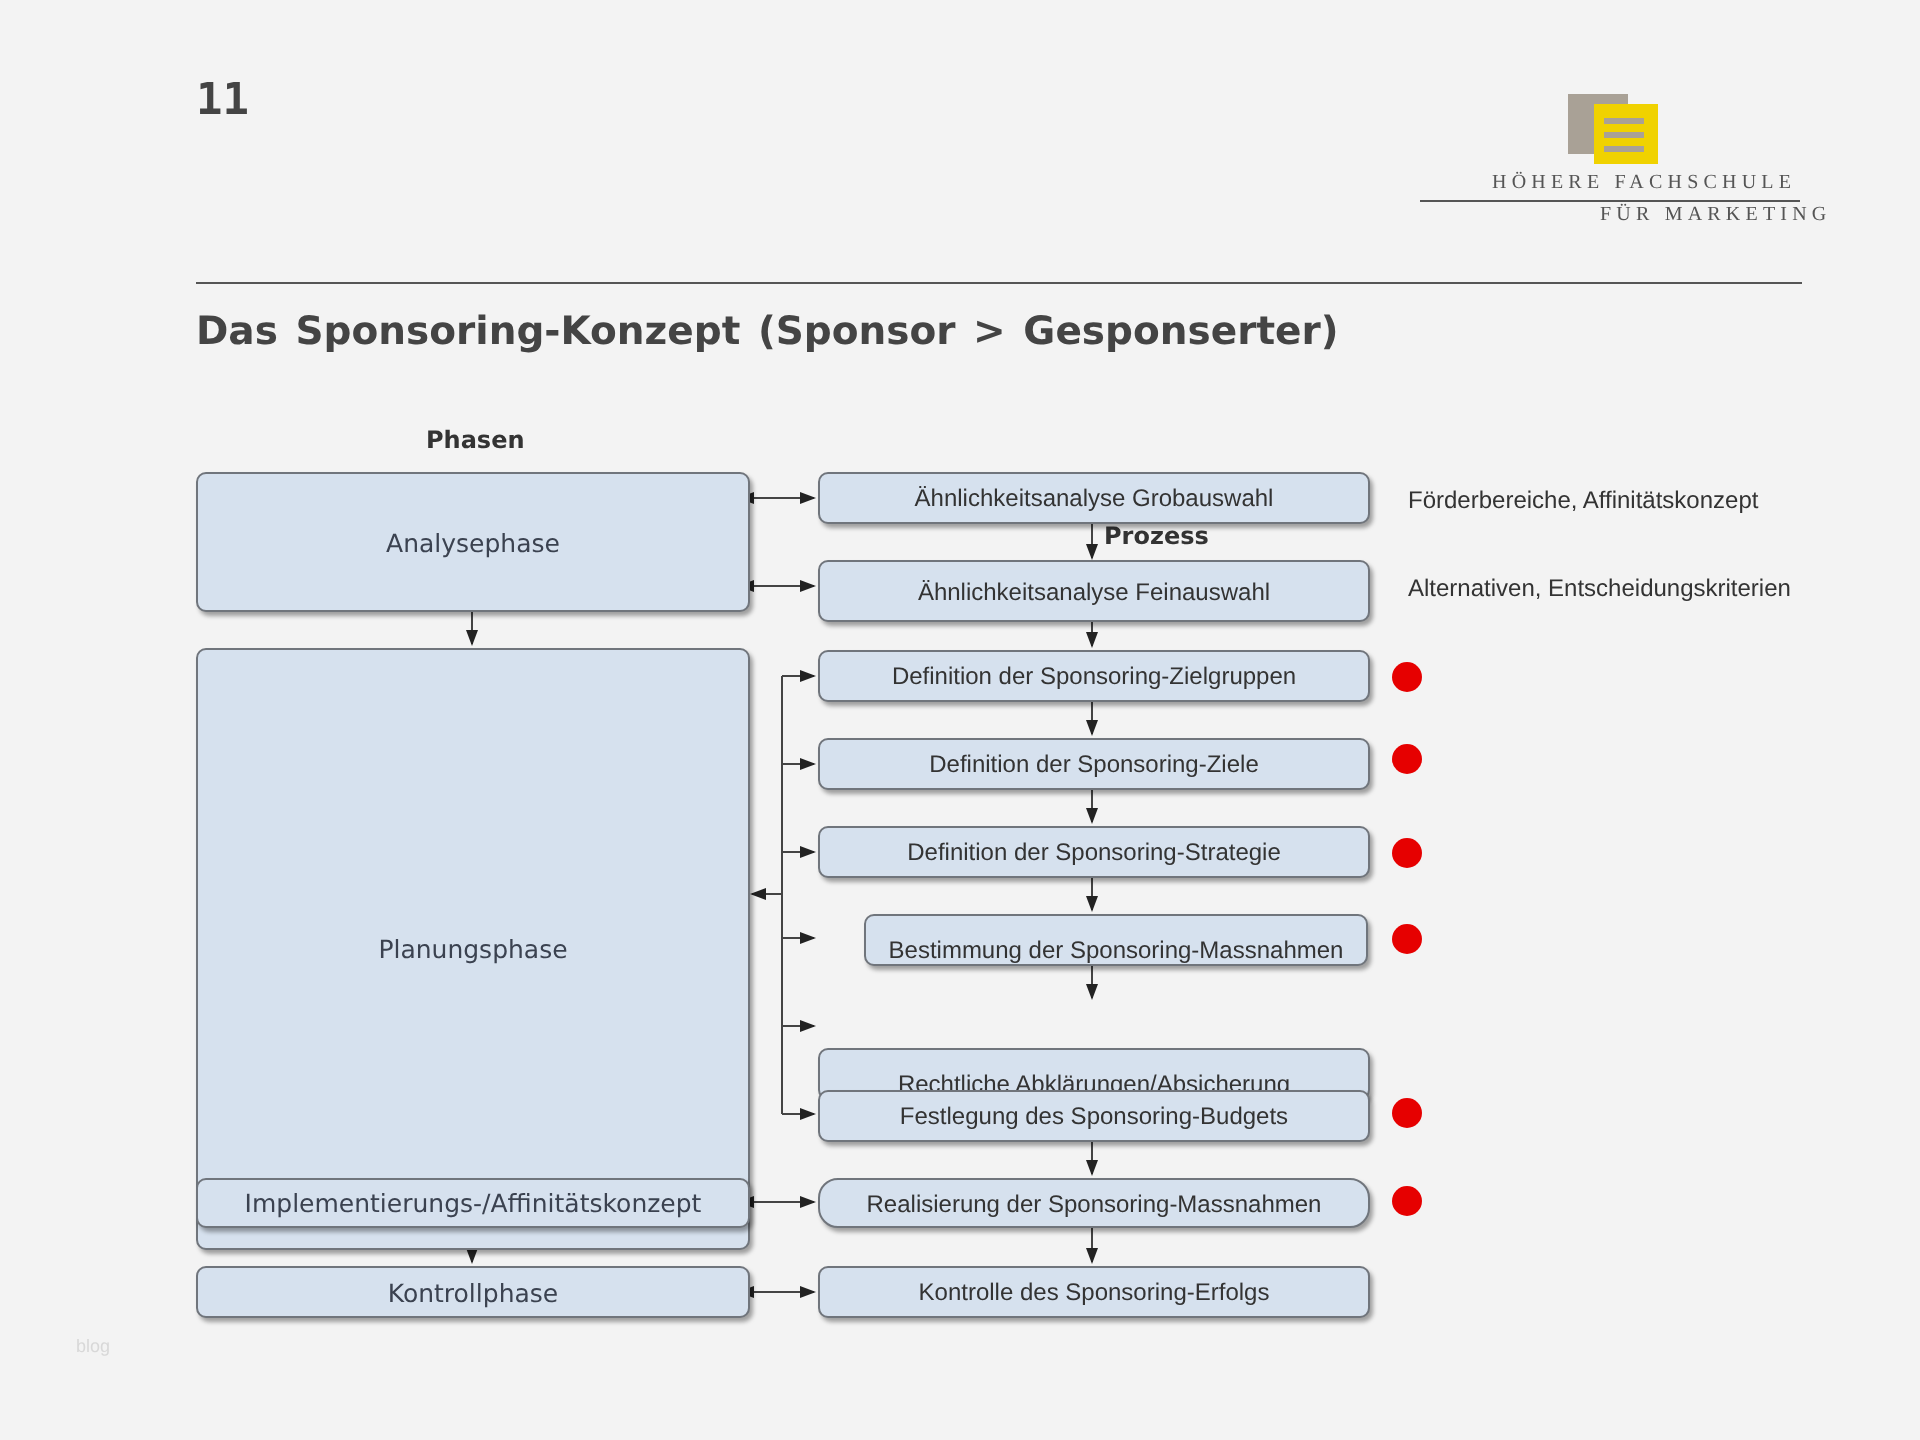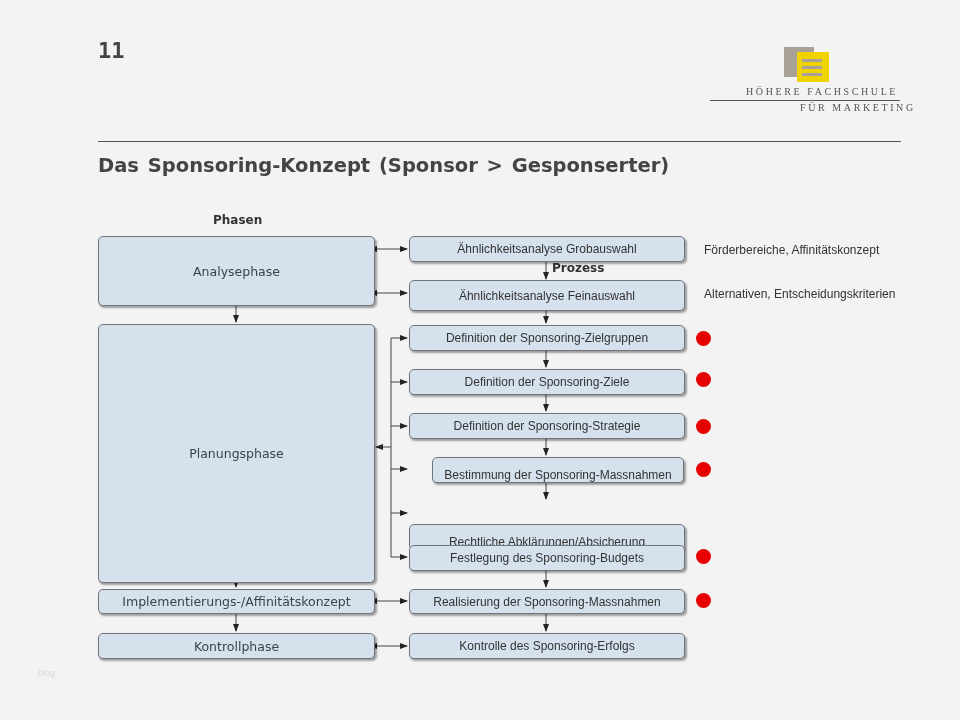--- a/index.html
+++ b/index.html
@@ -106,21 +106,21 @@
     <line x1="391" y1="426" x2="407" y2="426" marker-end="url(#ah)"></line>
     <line x1="391" y1="469" x2="407" y2="469" marker-end="url(#ah)"></line>
     <line x1="391" y1="513" x2="407" y2="513" marker-end="url(#ah)"></line>
     <line x1="391" y1="557" x2="407" y2="557" marker-end="url(#ah)"></line>
   </g>
 </svg>
 
 <div class="box phase" style="left:98px;top:236px;width:277px;height:70px;">
   <span>Analysephase</span>
 </div>
-<div class="box phase" style="left:98px;top:324px;width:277px;height:259px;">
+<div class="box phase" style="left:98px;top:324px;width:277px;height:301px;">
   <span>Planungsphase</span>
 </div>
 <div class="box phase" style="left:98px;top:589px;width:277px;height:25px;">
   <span>Implementierungs-/Affinitätskonzept</span>
 </div>
 <div class="box phase" style="left:98px;top:633px;width:277px;height:26px;">
   <span>Kontrollphase</span>
 </div>
 
 <div class="box proc" style="left:409px;top:236px;width:276px;height:26px;">
@@ -140,21 +140,21 @@
 </div>
 <div class="box proc" style="left:432px;top:457px;width:252px;height:26px;align-items:flex-end;">
   <span>Bestimmung der Sponsoring-Massnahmen</span>
 </div>
 <div class="box proc" style="left:409px;top:524px;width:276px;height:26px;align-items:flex-end;">
   <span>Rechtliche Abklärungen/Absicherung</span>
 </div>
 <div class="box proc" style="left:409px;top:545px;width:276px;height:26px;">
   <span>Festlegung des Sponsoring-Budgets</span>
 </div>
-<div class="box proc" style="left:409px;top:589px;width:276px;height:25px;">
+<div class="box proc" style="left:409px;top:589px;width:276px;height:25px;border-radius:10px;">
   <span>Realisierung der Sponsoring-Massnahmen</span>
 </div>
 <div class="box proc" style="left:409px;top:633px;width:276px;height:26px;">
   <span>Kontrolle des Sponsoring-Erfolgs</span>
 </div>
 
 <div class="note" style="left:704px;top:243px;">Förderbereiche, Affinitätskonzept</div>
 <div class="note" style="left:704px;top:287px;">Alternativen, Entscheidungskriterien</div>
 
 <div class="dot" style="left: 696px; top: 331px; background: rgb(230, 0, 0);"></div>

